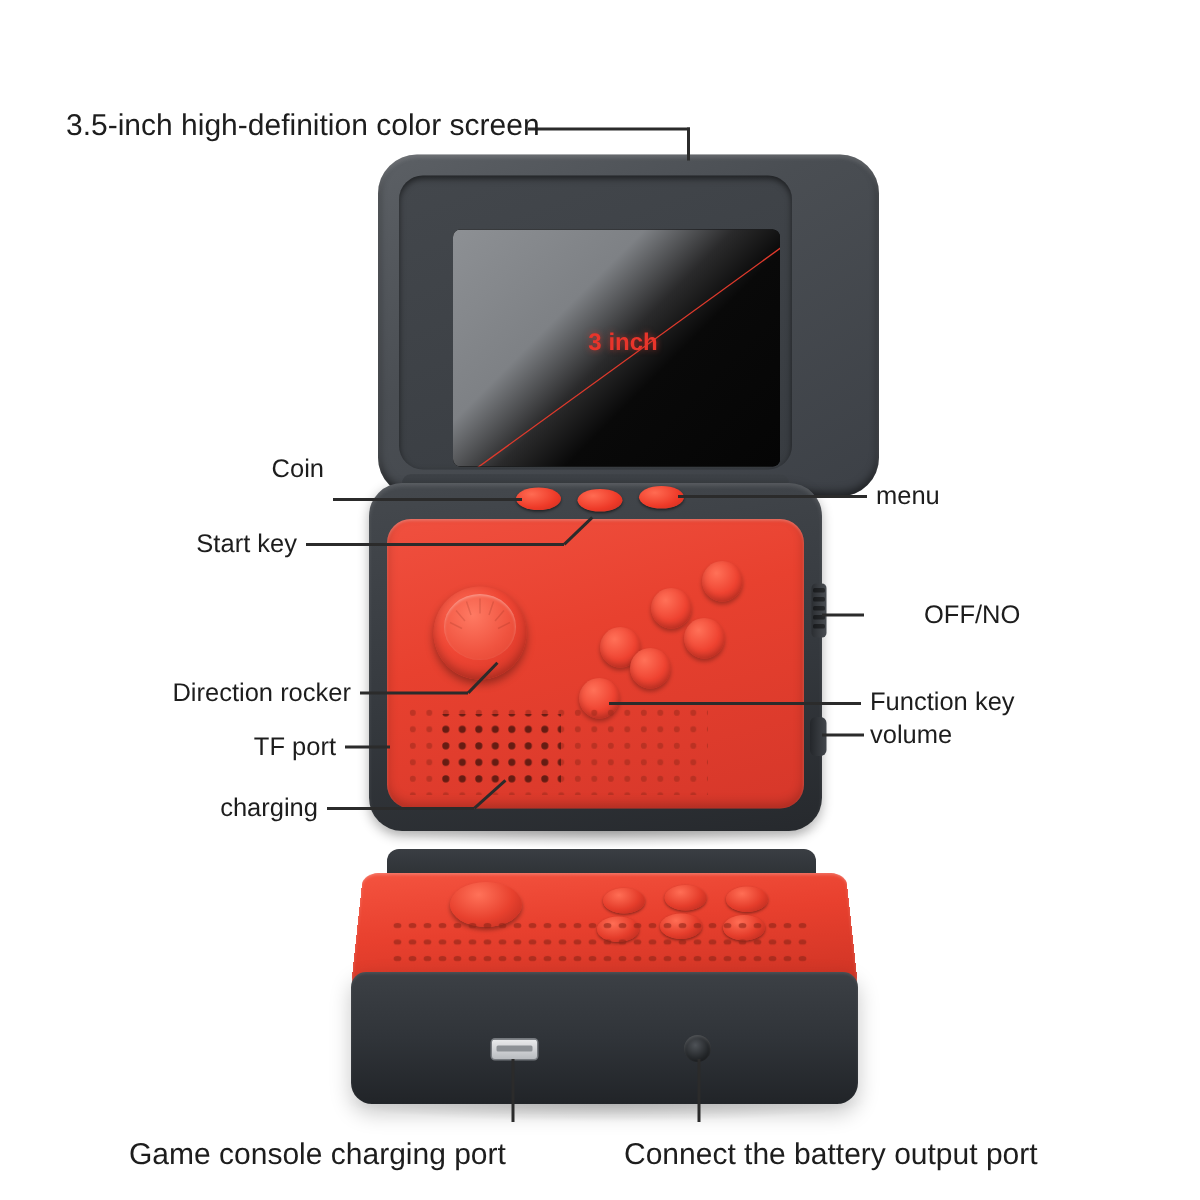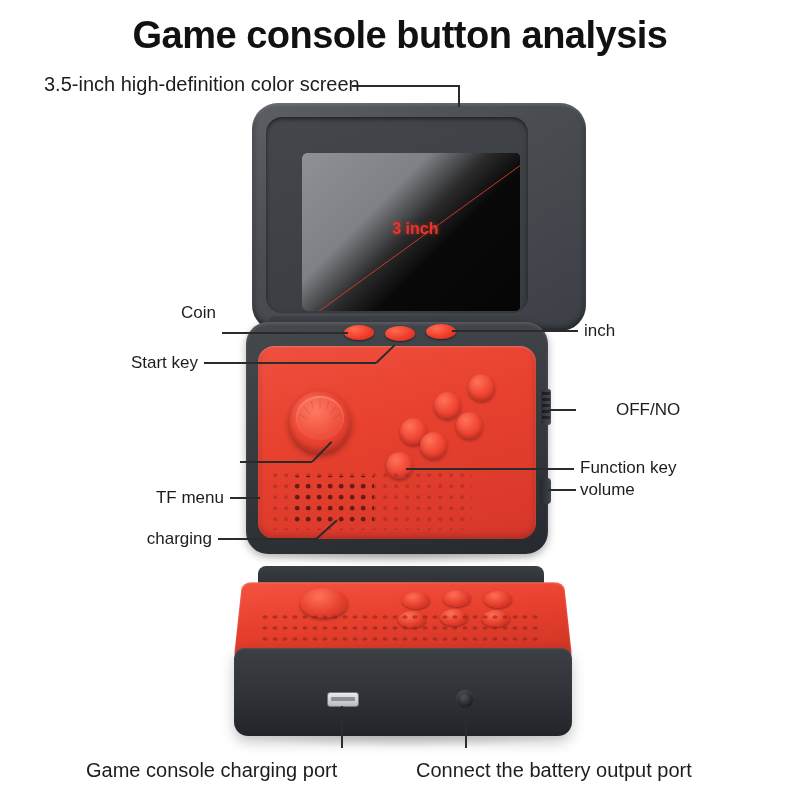--- a/index.html
+++ b/index.html
@@ -181,21 +181,20 @@
   .shadow{
     position:absolute;border-radius:50%;
     background:radial-gradient(ellipse,rgba(0,0,0,.16) 0%,rgba(0,0,0,0) 70%);
   }
 </style>
 </head>
 <body>
 
 <div id="stage">
 
-  <div id="title">Game console button analysis</div>
 
   <div class="shadow" style="left:250px;top:540px;width:300px;height:26px;"></div>
   <div class="shadow" style="left:228px;top:722px;width:352px;height:26px;"></div>
 
   <div id="lid">
     <div id="lidInner">
       <div id="screen">
         <div id="screenGrad"></div>
         <svg id="diag" viewBox="0 0 100 100" preserveAspectRatio="none">
           <line x1="8" y1="92" x2="92" y2="8" stroke="#e03a2c" stroke-width="0.9" vector-effect="non-scaling-stroke"></line>
@@ -309,23 +308,24 @@
   <div class="lnd" style="left:316px;top:538px;width:28px;transform:rotate(-42deg);"></div>
 
   <div class="ln lnv" style="left:341px;top:706px;height:42px;"></div>
 
   <div class="ln lnv" style="left:465px;top:706px;height:42px;"></div>
 
   <div class="lbl l big" style="left:44px;top:74px;">3.5-inch high-definition color screen</div>
 
   <div class="lbl r" style="left:116px;top:304px;width:100px;">Coin</div>
   <div class="lbl r" style="left:96px;top:354px;width:102px;">Start key</div>
-  <div class="lbl l" style="left:584px;top:322px;">inch</div>
+  <div class="lbl l" style="left:584px;top:322px;">menu</div>
   <div class="lbl l" style="left:616px;top:401px;">OFF/NO</div>
+  <div class="lbl r" style="left:64px;top:453px;width:170px;">Direction rocker</div>
   <div class="lbl l" style="left:580px;top:459px;">Function key</div>
   <div class="lbl l" style="left:580px;top:481px;">volume</div>
-  <div class="lbl r" style="left:118px;top:489px;width:106px;">TF menu</div>
+  <div class="lbl r" style="left:118px;top:489px;width:106px;">TF port</div>
   <div class="lbl r" style="left:118px;top:530px;width:94px;">charging</div>
 
   <div class="lbl l big" style="left:416px;top:760px;">Connect the battery output port</div>
   <div class="lbl l big" style="left:86px;top:760px;">Game console charging port</div>
 
 </div>
 
 </body></html>

